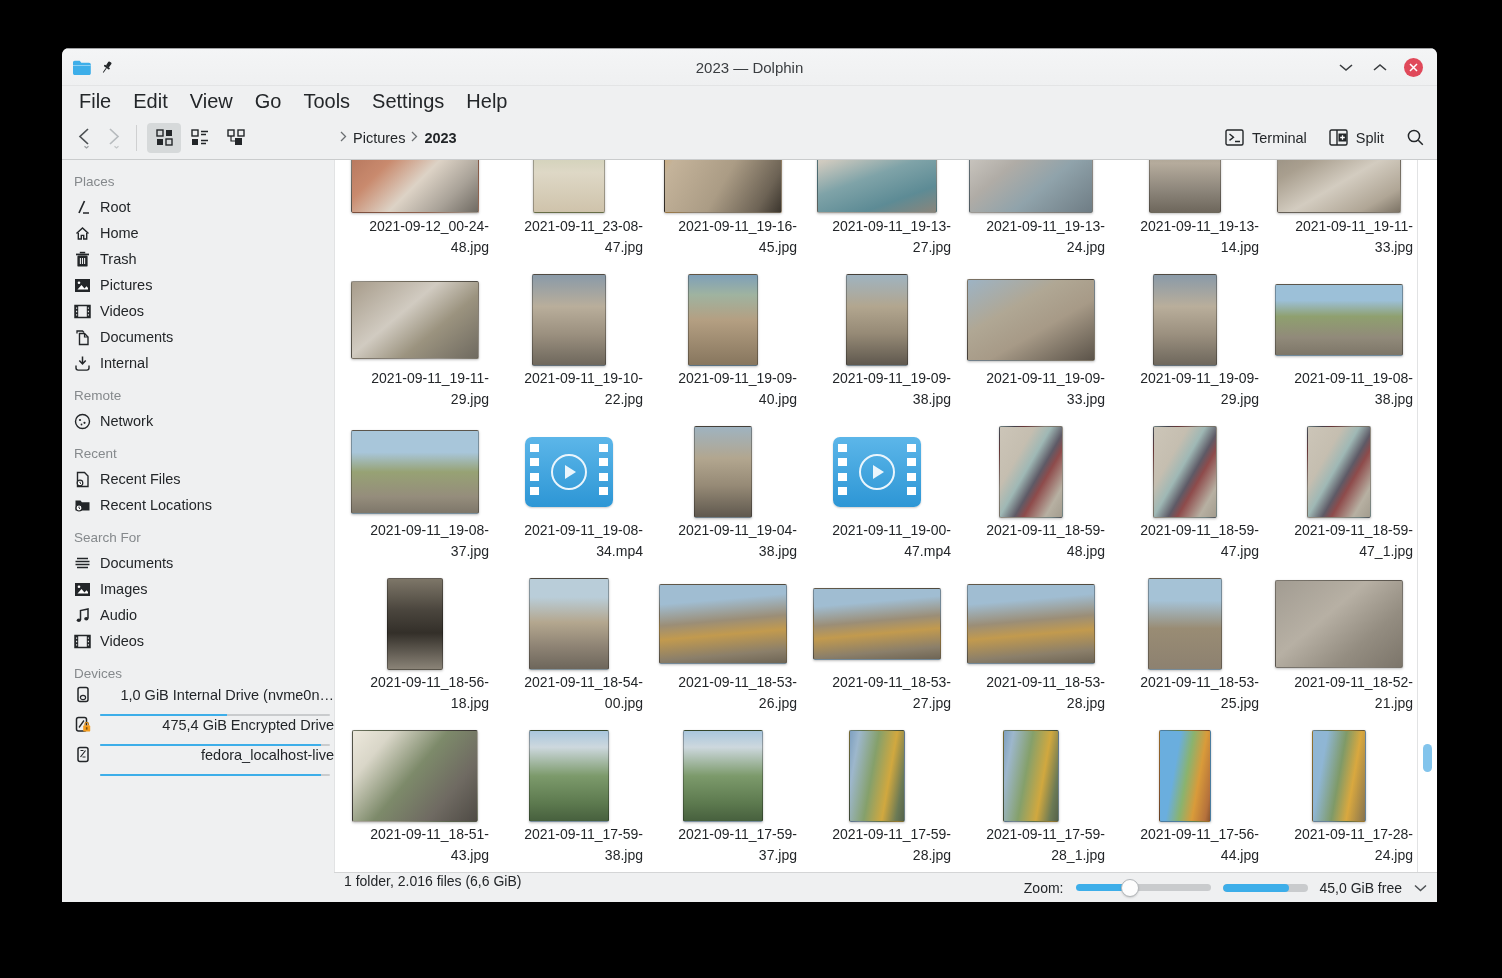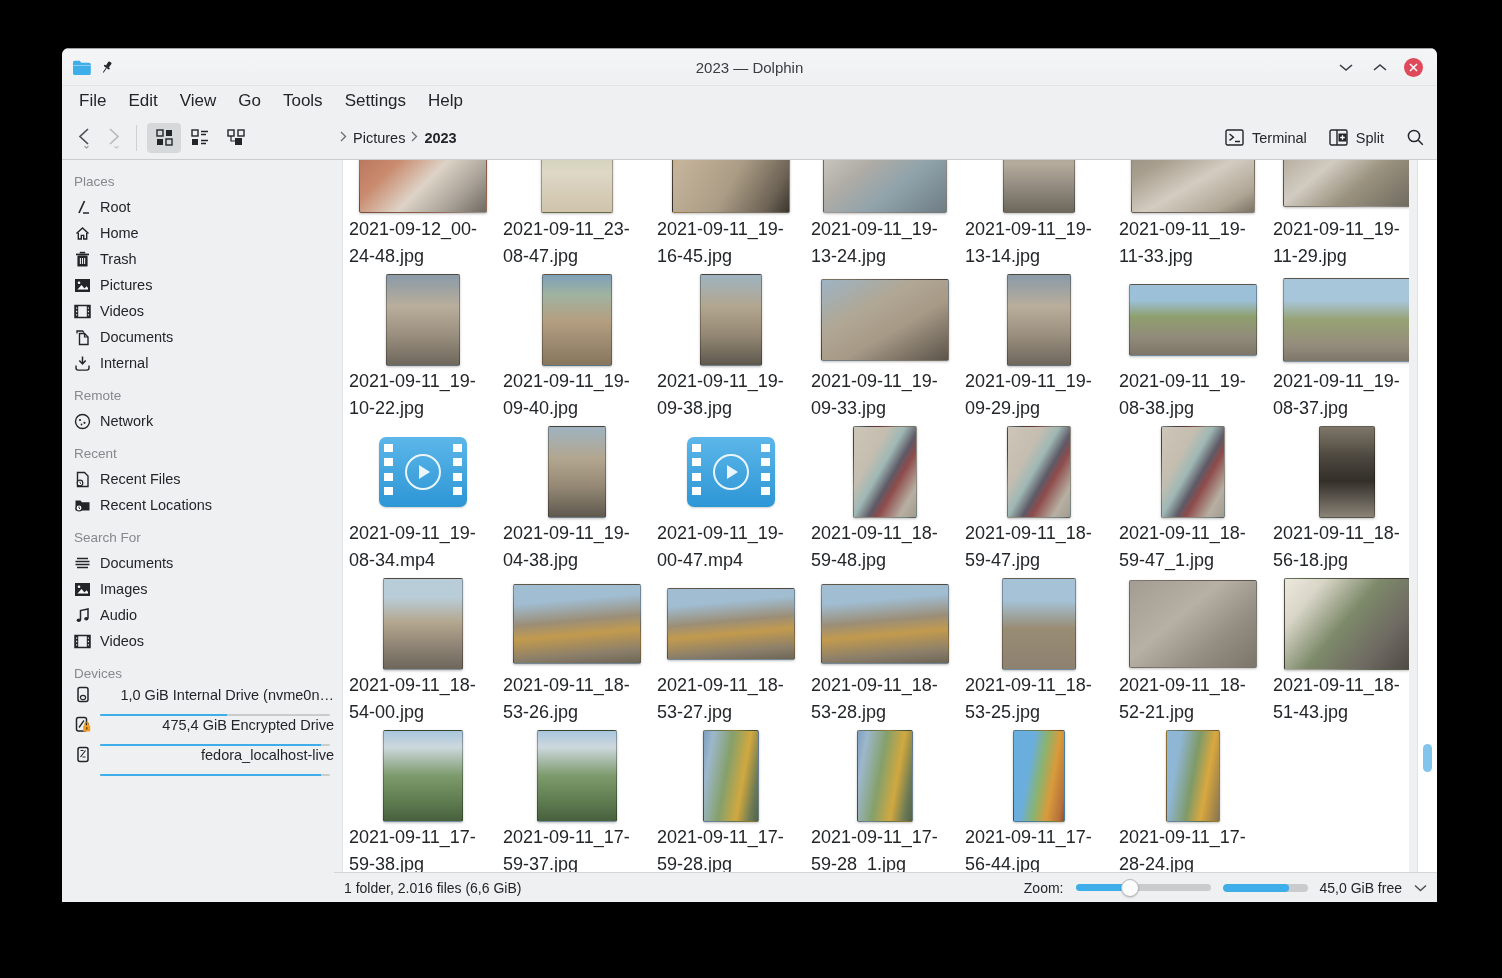--- a/index.html
+++ b/index.html
@@ -14,53 +14,53 @@
               background:linear-gradient(#f4f5f6,#eff0f1); border-top:1px solid #9fa0a2;
               border-bottom:1px solid #e3e4e5; padding:0 10px; }
   .titlebar .title { position:absolute; left:0; right:0; text-align:center; font-size:15px; color:#3a3d40; }
   .tb-left { display:flex; align-items:center; gap:8px; z-index:2; }
   .tb-right { margin-left:auto; display:flex; align-items:center; gap:14px; z-index:2; padding-right:4px; }
   .win-btn { width:20px; height:20px; display:flex; align-items:center; justify-content:center; cursor:default; }
   .close-btn { width:19px; height:19px; border-radius:50%; background:#e0495a; color:#fff;
                display:flex; align-items:center; justify-content:center; }
   
   .menubar { height:30px; flex:0 0 30px; display:flex; align-items:center; padding:0 6px; }
-  .menu-item { padding:4px 11px; font-size:17px; color:#232629; border-radius:3px; }
+  .menu-item { padding:4px 11px; font-size:20px; color:#232629; border-radius:3px; }
   
   .toolbar { height:44px; flex:0 0 44px; display:flex; align-items:center; position:relative;
              border-bottom:1px solid #cacccd; padding:0 12px; }
   .nav-btn { display:flex; align-items:flex-start; padding:4px 2px; margin-right:6px; }
   .tool-sep { width:1px; height:26px; background:#cfd0d1; margin:0 10px 0 6px; }
   .view-btn { width:34px; height:30px; display:flex; align-items:center; justify-content:center; border-radius:4px; margin-right:2px; }
   .view-btn.selected { background:#d6d9da; }
   .breadcrumb { position:absolute; left:278px; display:flex; align-items:center; gap:6px; font-size:14.5px; color:#232629; }
   .crumb-sep { color:#6a6e71; font-size:13px; transform:translateY(-1px); }
   .crumb.current { font-weight:bold; }
   .toolbar-right { margin-left:auto; display:flex; align-items:center; gap:22px; font-size:14.5px; color:#232629; }
   .tool-btn { display:flex; align-items:center; gap:8px; }
   
-  .content { flex:1 1 auto; display:flex; min-height:0;gap:8px; }
+  .content { flex:1 1 auto; display:flex; min-height:0; }
   
   .sidebar { width:272px; flex:0 0 272px; overflow:hidden; padding:8px 0 0 10px; }
   .side-section { margin-bottom:6px; }
   .side-header { font-size:13.5px; color:#85898c; padding:6px 0 5px 2px; }
   .side-item { display:flex; align-items:center; gap:9px; height:26px; font-size:14.5px; color:#232629; padding-left:2px; }
   .side-item .ico { width:17px; height:17px; flex:0 0 17px; display:flex; align-items:center; justify-content:center; }
   .dev-item { height:30px; flex-direction:column; align-items:stretch; display:flex; justify-content:center; }
   .dev-row { display:flex; align-items:center; gap:9px;justify-content:space-between; }
   .dev-label { white-space:nowrap; }
   .dev-bar { height:4px; width:230px; margin:2px 0 0 26px; background:#c9cbcd; border-radius:2px; overflow:hidden; }
   .dev-fill { height:100%; background:#3daee9; }
   
   .viewport { flex:1 1 auto; background:#fff; overflow:hidden; position:relative; border-left:1px solid #e2e3e4; }
   .grid { display:grid; grid-template-columns:repeat(7,154px); margin-top:-40px; padding-left:3px; }
   .cell { width:154px; height:152px; display:flex; flex-direction:column; align-items:center; }
   .thumb-area { height:96px; width:100%; display:flex; align-items:center; justify-content:center; flex:0 0 96px; }
   .thumb { border:1px solid rgba(0,0,0,.28); border-radius:2px; box-shadow:0 1px 2.5px rgba(0,0,0,.25); }
-  .fname { font-size:18px; line-height:1.5; text-align:left; color:#232629; width:148px;
+  .fname { font-size:14px; line-height:1.5; text-align:right; color:#232629; width:148px;
            overflow-wrap:break-word; word-break:normal; }
   
   .video-thumb { width:88px; height:70px; border-radius:7px; position:relative;
                  background:linear-gradient(180deg,#5cb6e9,#2d96d5); box-shadow:0 1px 2px rgba(0,0,0,.2); }
   .vt-col { position:absolute; top:7px; bottom:7px; width:9px;
             background:repeating-linear-gradient(180deg,#fff 0 8px,transparent 8px 14.5px); }
   .vt-col.l { left:5px; } .vt-col.r { right:5px; }
   .vt-circle { position:absolute; left:50%; top:50%; width:36px; height:36px; margin:-18px 0 0 -18px;
                border:2.5px solid #eaf5fc; border-radius:50%; }
   .vt-play { position:absolute; left:50%; top:50%; margin:-7px 0 0 -4px;
@@ -91,21 +91,21 @@
   .t-valley    { background:linear-gradient(180deg,#a9c6dd 0%,#cdd8de 18%,#7c9a6b 50%,#5d7a4f 80%,#47603e 100%); }
   .t-trainside { background:linear-gradient(100deg,#7ea0c0 0%,#9db7cc 14%,#85a06b 42%,#d1a83f 68%,#6b7a55 88%,#55624a 100%); }
   .t-trainside2{ background:linear-gradient(100deg,#8fb6d4 0%,#8fb6d4 22%,#7f9a68 50%,#d9a83f 72%,#87744f 100%); }
   .t-window    { background:linear-gradient(100deg,#6aaede 0%,#6aaede 32%,#8ab36f 52%,#d99b3a 72%,#b5713c 92%,#8a5530 100%); }
   
   .scrollcol { width:20px; flex:0 0 20px; background:#fff; border-left:1px solid #e2e3e4; position:relative; }
   .scroll-thumb { position:absolute; left:5px; width:9px; height:28px; border-radius:4.5px; background:#82c4ec; }
   
   .statusbar { height:30px; flex:0 0 30px; display:flex; }
   .status-spacer { width:272px; flex:0 0 272px; }
-  .status-main { flex:1; border-top:1px solid #d4d5d6; display:flex; align-items:center;
+  .status-main { flex:1; border-top:1px solid #d4d5d6; display:flex; 
                  padding:0 10px; font-size:14px; color:#232629; }
   .status-right { margin-left:auto; display:flex; align-items:center; gap:12px; }
   .zoom-slider { width:135px; height:18px; position:relative; display:flex; align-items:center; }
   .zs-track { width:100%; height:7px; border-radius:3.5px; background:linear-gradient(90deg,#3daee9 0 40%,#c9cbcd 40%); }
   .zs-handle { position:absolute; left:40%; top:50%; width:18px; height:18px; margin:-9px 0 0 -9px;
                background:#fdfdfd; border:1px solid #b2b6b9; border-radius:50%; box-shadow:0 1px 2px rgba(0,0,0,.15); }
   .cap-bar { width:85px; height:8px; border-radius:4px; background:#c9cbcd; overflow:hidden; }
   .cap-fill { height:100%; background:#3daee9; border-radius:4px; }
   svg { display:block; }
 </style>
@@ -447,20 +447,26 @@
             <div class="fname">2021-09-11_23-08-47.jpg</div>
           </div>
           <div class="cell">
             <div class="thumb-area">
               <div class="thumb t-wallflag" style="width: 118px; height: 90px;"></div>
             </div>
             <div class="fname">2021-09-11_19-16-45.jpg</div>
           </div>
           <div class="cell">
             <div class="thumb-area">
+              <div class="thumb t-bridge" style="width: 120px; height: 90px;"></div>
+            </div>
+            <div class="fname">2021-09-11_19-13-27.jpg</div>
+          </div>
+          <div class="cell">
+            <div class="thumb-area">
               <div class="thumb t-rocks" style="width: 124px; height: 90px;"></div>
             </div>
             <div class="fname">2021-09-11_19-13-24.jpg</div>
           </div>
           <div class="cell">
             <div class="thumb-area">
               <div class="thumb t-path" style="width: 72px; height: 90px;"></div>
             </div>
             <div class="fname">2021-09-11_19-13-14.jpg</div>
           </div>

